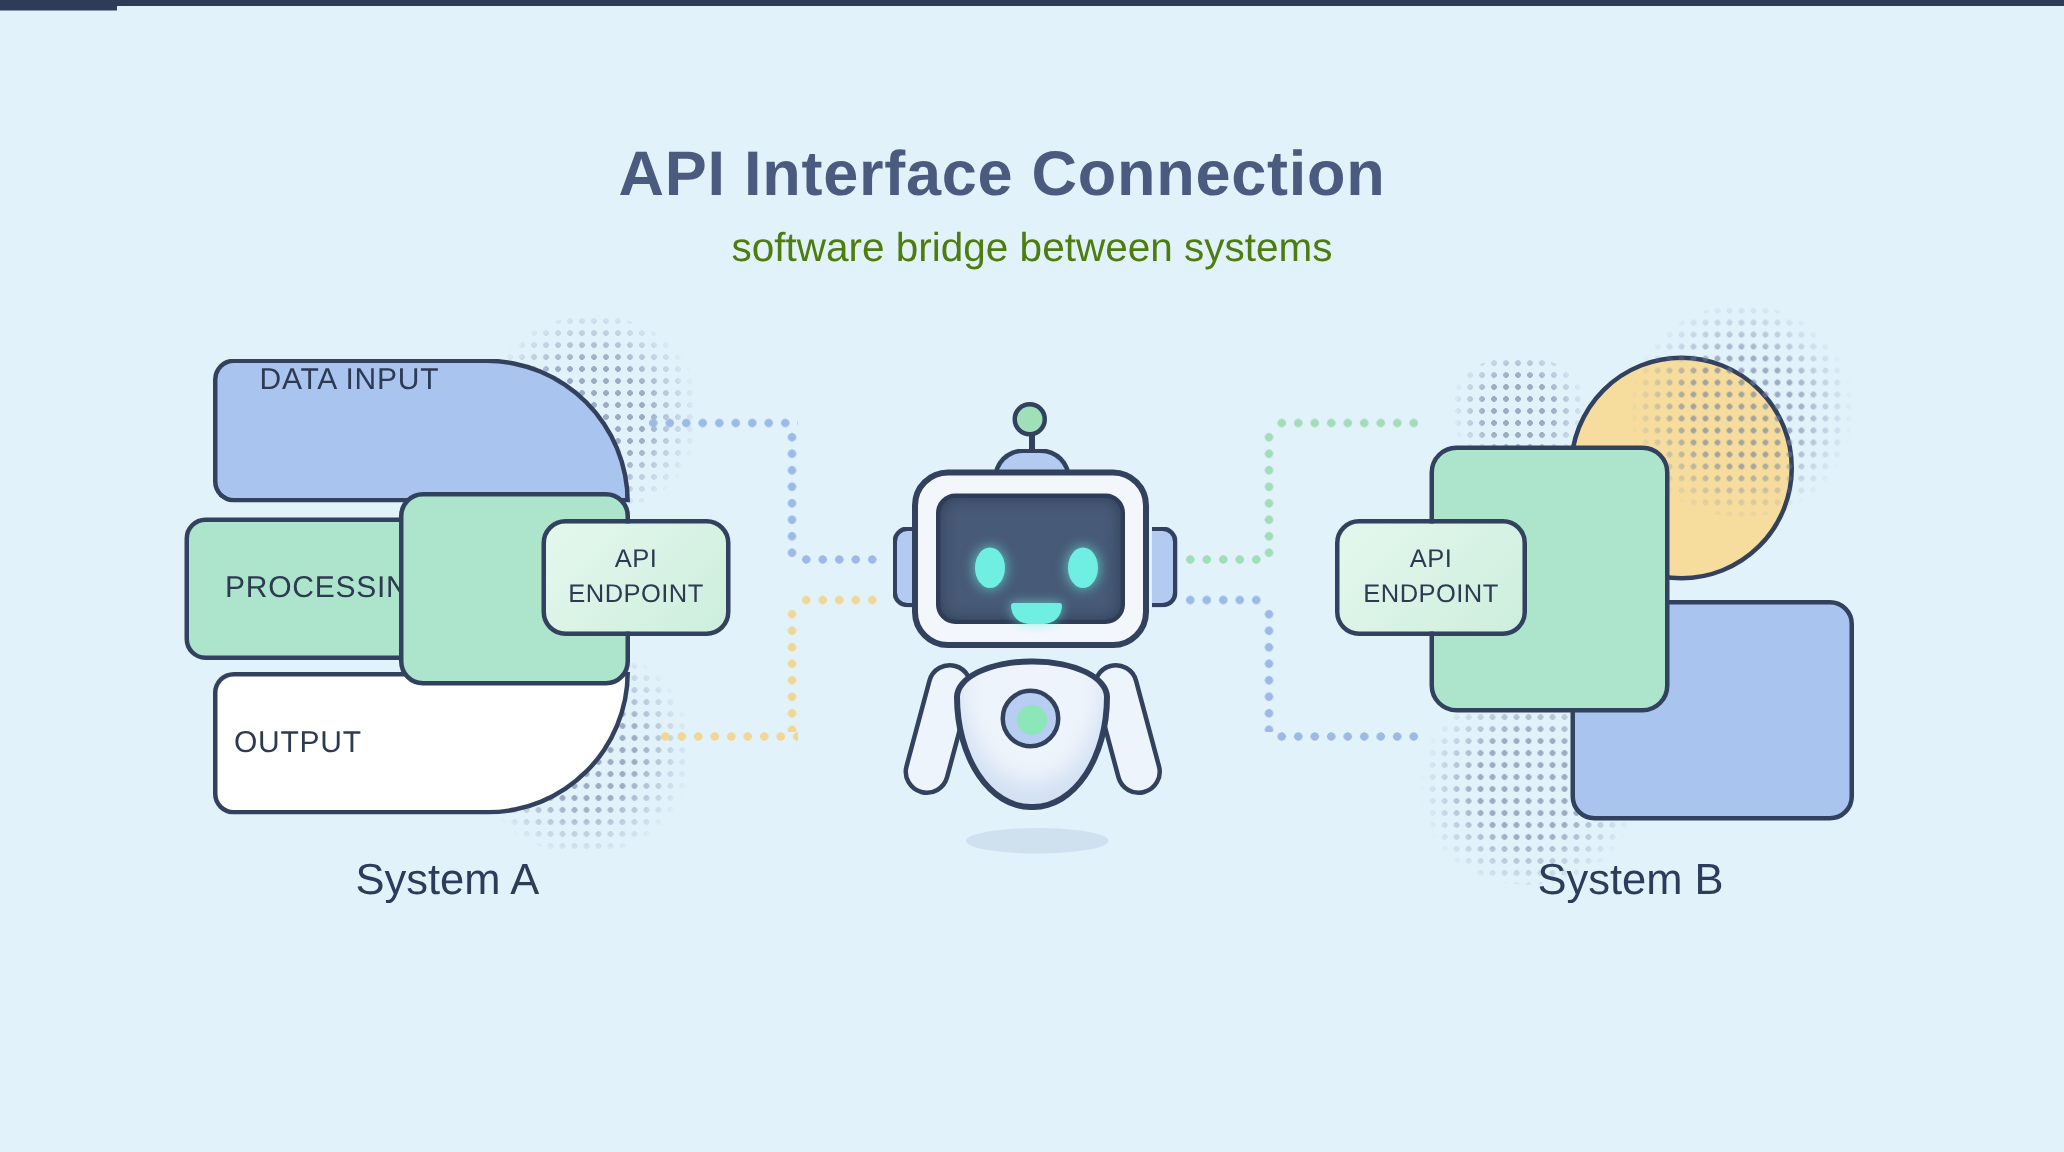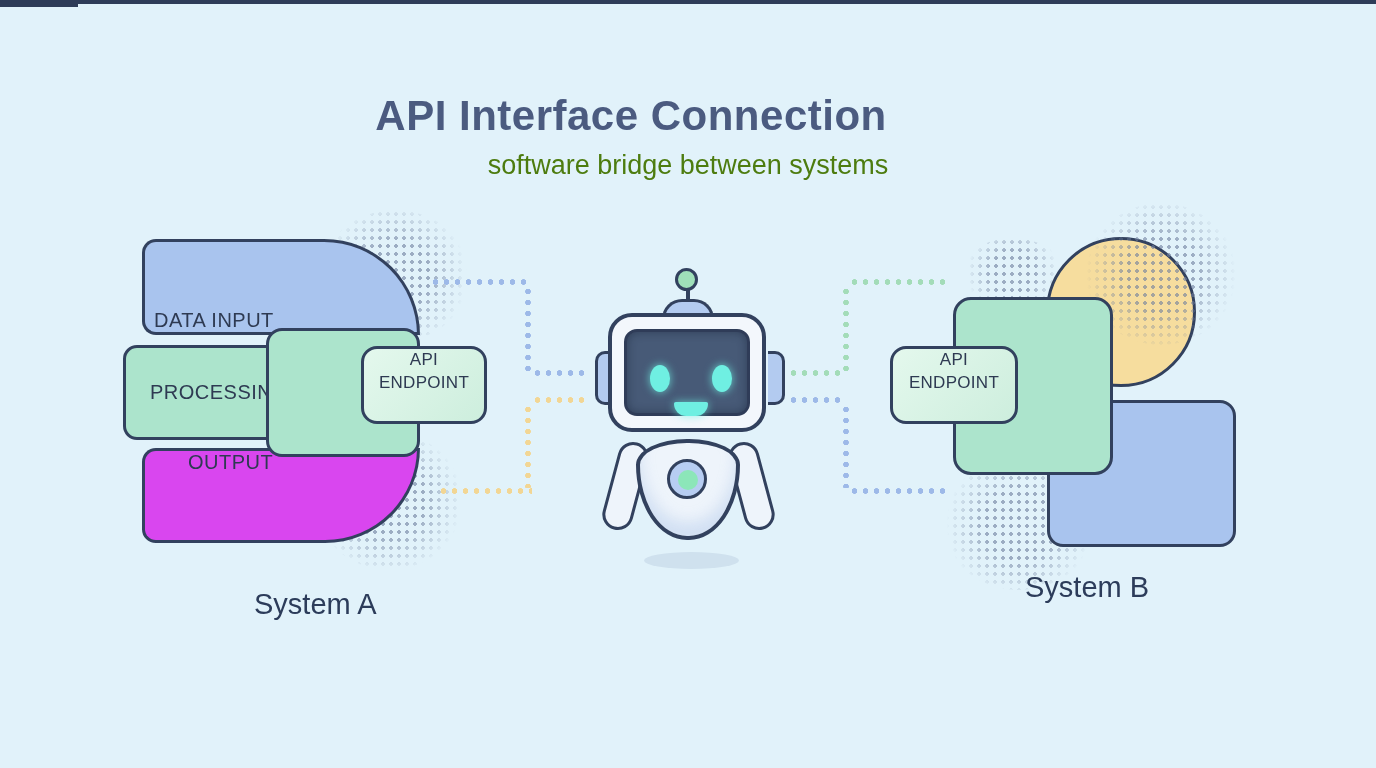--- a/index.html
+++ b/index.html
@@ -5,21 +5,21 @@
   html,body{margin:0;padding:0;}
   body{font-family:"Liberation Sans","DejaVu Sans",sans-serif;}
   .canvas{position:relative;width:1376px;height:768px;background:#e1f2fa;overflow:hidden;}
 
   
   .topbar{position:absolute;left:0;top:0;width:100%;height:4px;background:#2e3c58;}
   .topbar-notch{position:absolute;left:0;top:0;width:78px;height:7px;background:#2e3c58;}
 
   
   .title{position:absolute;left:0;top:92px;width:1262px;text-align:center;
-         font-size:42px;font-weight:700;letter-spacing:.5px;color:#4b5b80;}
+         font-size:42px;font-weight:700;letter-spacing:.5px;color:#4b5b80;padding-left:37px;}
   .subtitle{position:absolute;left:0;top:150px;width:1376px;text-align:center;
          font-size:27px;font-weight:500;color:#4d7c0f;}
 
   
   .shape{position:absolute;border:3px solid #32415e;box-sizing:border-box;}
   .blocklabel{font-size:20px;font-weight:500;color:#2e3a52;letter-spacing:.5px;}
 
   
   .halftone{position:absolute;
     background-image:radial-gradient(circle,rgba(110,126,158,.60) 1.7px,transparent 2.1px);
@@ -32,28 +32,28 @@
   .dot-v{position:absolute;width:6px;background-repeat:repeat-y;background-size:6px 11px;}
   .dot-blue.dot-h{background-image:radial-gradient(circle,#9db9e8 2.6px,transparent 3px);}
   .dot-blue.dot-v{background-image:radial-gradient(circle,#9db9e8 2.6px,transparent 3px);}
   .dot-yellow.dot-h{background-image:radial-gradient(circle,#f2d694 2.6px,transparent 3px);}
   .dot-yellow.dot-v{background-image:radial-gradient(circle,#f2d694 2.6px,transparent 3px);}
   .dot-green.dot-h{background-image:radial-gradient(circle,#a3dcb8 2.6px,transparent 3px);}
   .dot-green.dot-v{background-image:radial-gradient(circle,#a3dcb8 2.6px,transparent 3px);}
 
   
   .a-input{left:142px;top:239px;width:278px;height:96px;background:#a9c4ee;
-           border-radius:14px 96px 0 14px;z-index:2;display:flex;align-items:flex-end;padding-left:9px;}
+           border-radius:14px 96px 0 14px;z-index:2;display:flex;align-items:flex-start;padding-left:28px;}
   .a-processing{left:123px;top:345px;width:186px;height:95px;background:#ace4cc;
            border-radius:14px;z-index:2;display:flex;align-items:center;padding-left:24px;}
-  .a-output{left:142px;top:448px;width:278px;height:95px;background:#d946ef;
-           border-radius:14px 0 96px 14px;z-index:2;display:flex;padding-left:43px;}
+  .a-output{left:142px;top:448px;width:278px;height:95px;background:#ffffff;
+           border-radius:14px 0 96px 14px;z-index:2;display:flex;align-items:center;padding-left:11px;}
   .a-square{left:266px;top:328px;width:154px;height:129px;background:#ace4cc;border-radius:16px;z-index:3;}
   .endpoint{background:linear-gradient(135deg,#e4f8ed,#cdeedd);border-radius:16px;z-index:4;
-            display:flex;flex-direction:column;align-items:center;
+            display:flex;flex-direction:column;align-items:center;justify-content:center;
             font-size:17px;font-weight:500;color:#2e3a52;line-height:1.35;letter-spacing:.3px;}
   .a-endpoint{left:361px;top:346px;width:126px;height:78px;}
   .b-endpoint{left:890px;top:346px;width:128px;height:78px;}
 
   
   .b-circle{left:1046px;top:237px;width:150px;height:150px;background:#f6dd9e;border-radius:50%;z-index:1;}
   .b-square{left:953px;top:297px;width:160px;height:178px;background:#ace4cc;border-radius:18px;z-index:3;}
   .b-rect{left:1047px;top:400px;width:189px;height:147px;background:#a9c4ee;border-radius:16px;z-index:2;}
 
   .syslabel{position:absolute;font-size:29px;font-weight:500;color:#2c3c5a;z-index:5;}
@@ -127,21 +127,21 @@
     <span class="blocklabel">PROCESSING</span>
   </div>
   <div class="shape a-output">
     <span class="blocklabel">OUTPUT</span>
   </div>
   <div class="shape a-square"></div>
   <div class="shape endpoint a-endpoint">
     <span>API</span>
     <span>ENDPOINT</span>
   </div>
-  <div class="syslabel" style="left:254px;top:571px;margin-top:17px;">System A</div>
+  <div class="syslabel" style="left:237px;top:571px;">System A</div>
 
   <div class="shape b-circle"></div>
   <div class="shape b-rect"></div>
   <div class="shape b-square"></div>
   <div class="shape endpoint b-endpoint">
     <span>API</span>
     <span>ENDPOINT</span>
   </div>
   <div class="syslabel" style="left:1025px;top:571px;text-align:center;">System B</div>
 

